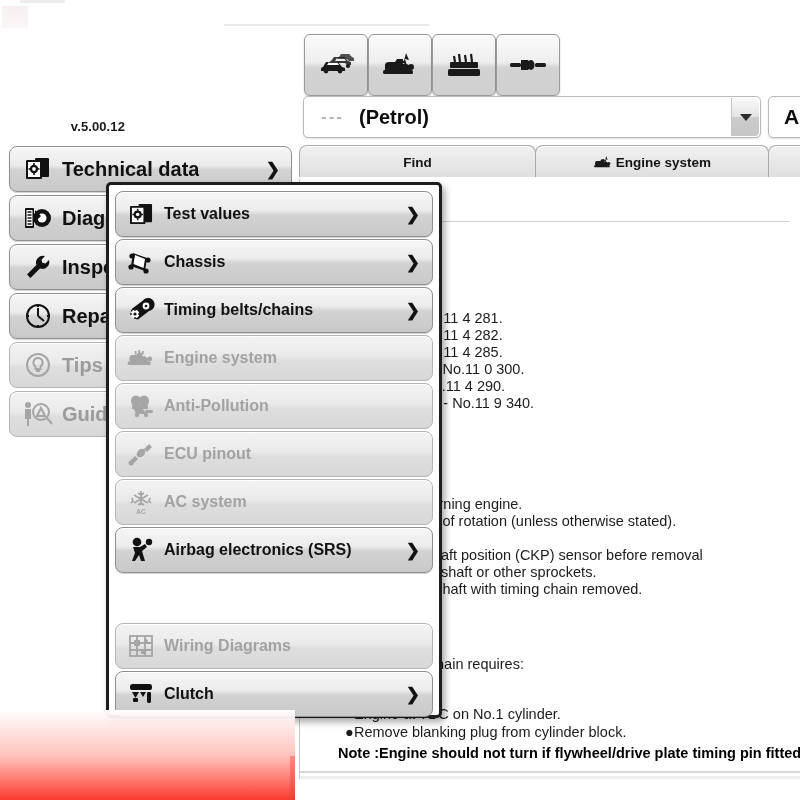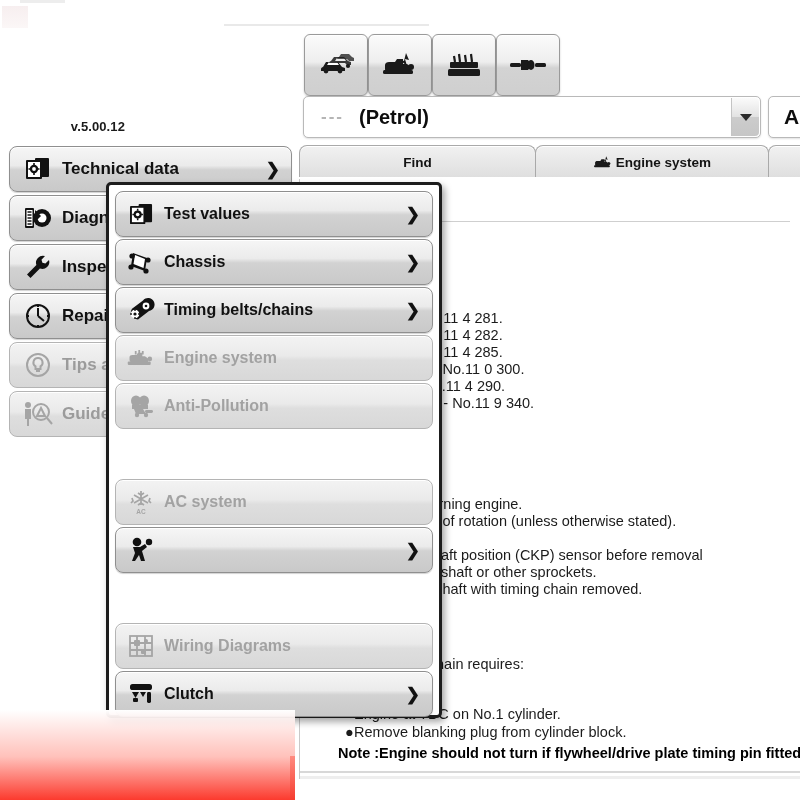--- a/index.html
+++ b/index.html
@@ -82,21 +82,21 @@
   .figlink{color:#2a6fa8;text-decoration:underline;font-style:italic;font-weight:bold;}
   .note-line{position:absolute;left:38px;top:566px;font-size:14.5px;font-weight:bold;color:#000;
     white-space:nowrap;}
   .bot-rule{position:absolute;left:0px;top:592px;width:501px;height:2px;background:#d8d8d8;}
   .bot-rule2{position:absolute;left:0px;top:597px;width:501px;height:3px;background:#eeeeee;}
 
   
   .side-btn{position:absolute;left:9px;width:281px;height:44px;border-radius:8px;
     display:flex;align-items:center;}
   .side-btn .ico{width:40px;margin-left:8px;display:flex;align-items:center;justify-content:center;}
-  .side-btn .lbl{font-size:17px;font-weight:bold;color:#111;margin-left:4px;white-space:nowrap;
+  .side-btn .lbl{font-size:20px;font-weight:bold;color:#111;margin-left:4px;white-space:nowrap;
     overflow:hidden;}
   .side-btn.disabled .lbl{color:#9b9b9b;font-weight:bold;}
   .side-btn .chev{position:absolute;right:11px;font-size:17px;font-weight:bold;color:#111;}
 
   
   .flyout{position:absolute;left:106px;top:182px;width:330px;height:530px;
     background:#ffffff;border:3px solid #1d1d1d;border-radius:5px;
     box-shadow:3px 4px 7px rgba(0,0,0,.35);}
   .fly-item{position:absolute;left:6px;width:316px;height:44px;border-radius:8px;
     display:flex;align-items:center;}
@@ -414,20 +414,33 @@
           <path d="M7 15l2 5h10l-3-5z"></path>
           <rect x="18" y="16" width="8" height="3" rx="1.4"></rect>
           <circle cx="10" cy="21" r="2.2"></circle>
               <circle cx="19" cy="21" r="2.2"></circle>
         </g>
           </svg>
       </span>
       <span class="lbl">Anti-Pollution</span>
     </div>
 
+    <div class="fly-item btn3d dim disabled" style="top:246px;">
+      <span class="ico">
+        <svg width="28" height="24" viewBox="0 0 28 24">
+            <g fill="#a5a5a5">
+          <path d="M22 2l3 3-5 5-3-3z"></path>
+          <ellipse cx="14" cy="11" rx="5" ry="3.6" transform="rotate(-45 14 11)"></ellipse>
+          <path d="M8 14l-5 5 3 3 5-5z"></path>
+          <circle cx="4" cy="21" r="2.5"></circle>
+        </g>
+          </svg>
+      </span>
+      <span class="lbl">ECU pinout</span>
+    </div>
 
     <div class="fly-item btn3d dim disabled" style="top:294px;">
       <span class="ico">
         <svg width="26" height="26" viewBox="0 0 26 26">
           <g stroke="#a5a5a5" stroke-width="1.7" fill="none">
             <path d="M13 2v14M6 6l14 8M20 6L6 14"></path>
             <path d="M10 4l3 2 3-2M10 16l3-2 3 2"></path>
             <path d="M4 9l1 3-2 2M22 9l-1 3 2 2"></path>
           </g>
           <text x="13" y="25" font-size="6.5" fill="#a5a5a5" text-anchor="middle" font-family="Liberation Sans, sans-serif" font-weight="bold">AC</text>
@@ -439,20 +452,21 @@
     <div class="fly-item btn3d" style="top:342px;">
       <span class="ico">
         <svg width="28" height="26" viewBox="0 0 28 26">
             <g fill="#111">
           <circle cx="10" cy="5" r="4.3"></circle>
           <path d="M6 10h7l5-3 2 3-5 4 3 10h-4l-2-6-4 6H5l3-8z"></path>
           <circle cx="22" cy="5" r="3.2"></circle>
         </g>
           </svg>
       </span>
+      <span class="lbl">Airbag electronics (SRS)</span>
       <span class="chev">❯</span>
     </div>
 
 
     <div class="fly-item btn3d dim disabled" style="top:438px;">
       <span class="ico">
         <svg width="26" height="24" viewBox="0 0 26 24">
           <g stroke="#a5a5a5" stroke-width="1.8" fill="none">
             <rect x="2" y="2" width="22" height="20"></rect>
             <path d="M2 9h22M2 16h22M9 2v20M17 2v20"></path>

